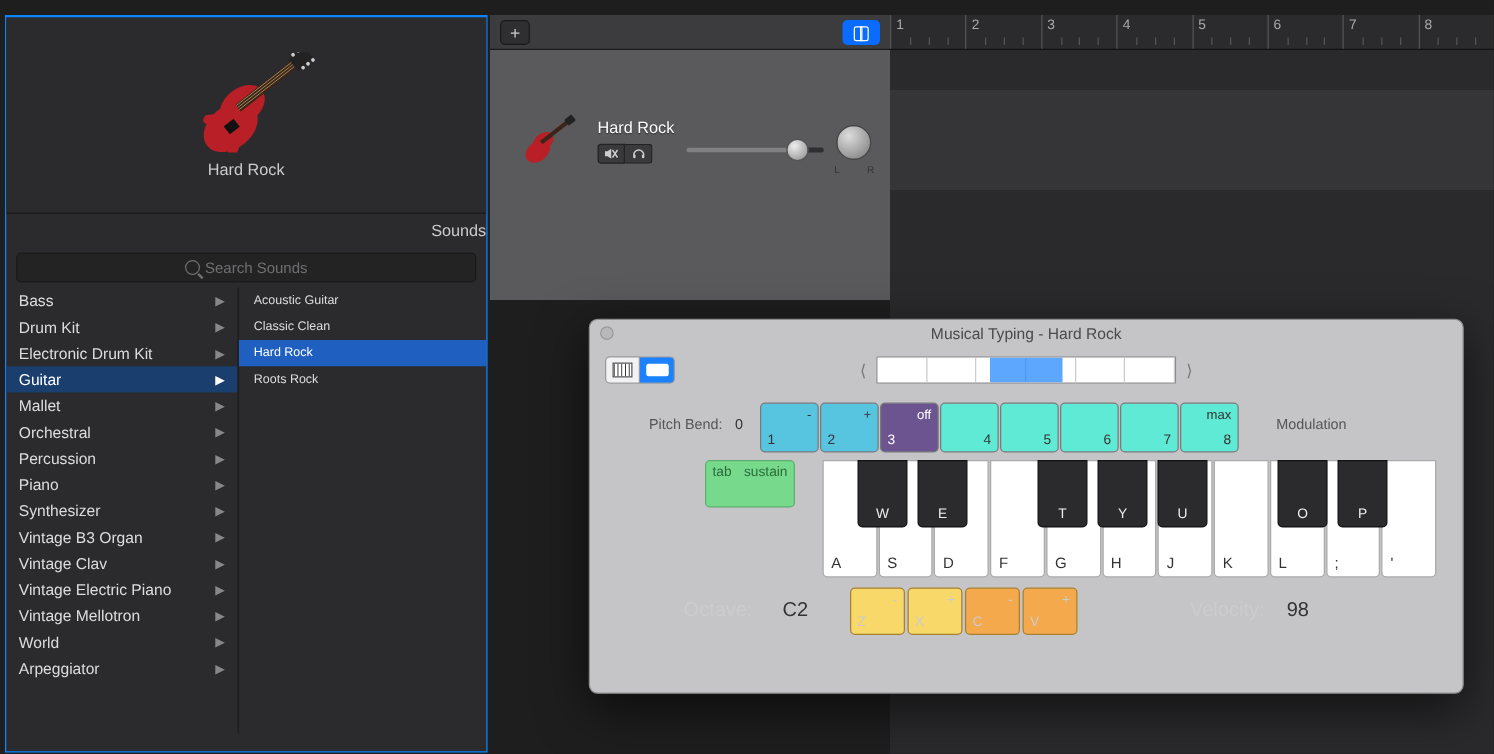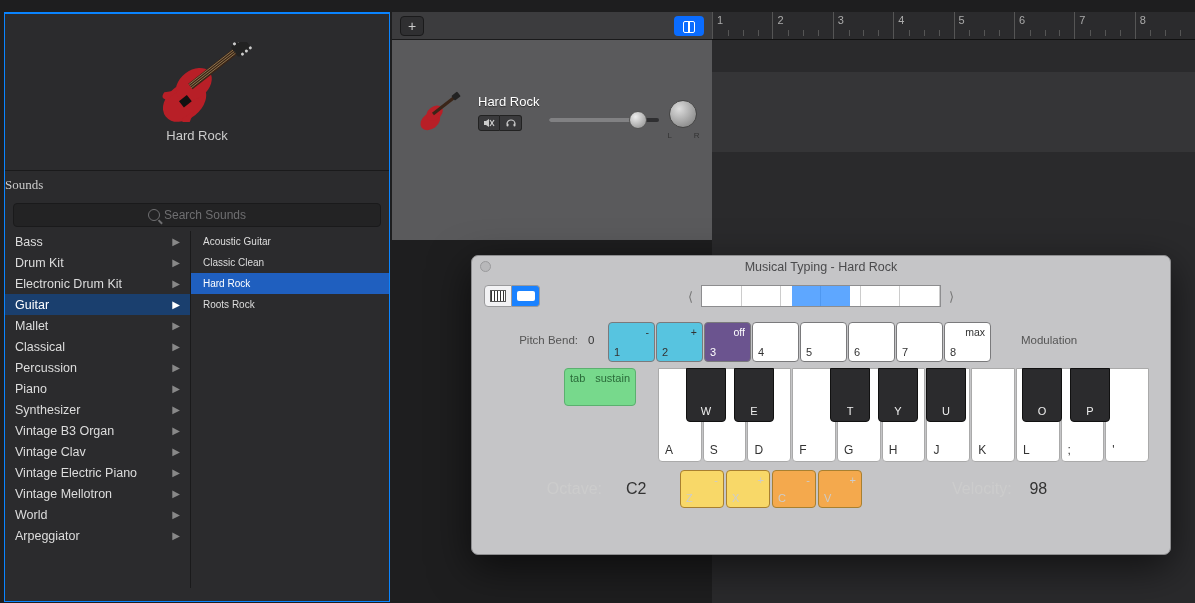--- a/index.html
+++ b/index.html
@@ -8,21 +8,21 @@
   
   .library {
     position:absolute; left:4px; top:12px; width:386px; height:590px;
     background:#2b2b2d; border:1px solid #0a84ff; border-top-width: 2px;
   }
   .lib-title { text-align:center; color:#ddd; font-size:13px; padding:6px 0 8px; background:#2b2b2d; }
   .preview {
     height:156px; background:#2b2b2d; display:flex; flex-direction:column; align-items:center; justify-content:center;
   }
   .preview-name { color:#ccc; font-size:13px; margin-top:6px; }
-  .sounds-title { text-align:left; color:#ccc; font-size:13px; padding:6px 0; border-top:1px solid #1a1a1b;font-family:Liberation Serif, serif; }
+  .sounds-title { text-align:right; color:#ccc; font-size:13px; padding:6px 0; border-top:1px solid #1a1a1b; }
   .search-wrap { padding:4px 8px; }
   .search {
     width:100%; height:24px; border-radius:4px; background:#232324; border:1px solid #1a1a1b;
     display:flex; align-items:center; justify-content:center; gap:4px;
   }
   .search-ph { color:#6f6f71; font-size:12px; }
   .mag { width:12px; height:12px; border:1.5px solid #6f6f71; border-radius:50%; position:relative; }
   .mag::after { content:""; position:absolute; width:5px; height:1.5px; background:#6f6f71; bottom:-2px; right:-4px; transform:rotate(45deg); }
 
   .cols { display:flex; height:calc(100% - 230px); }
@@ -121,21 +121,21 @@
   .key {
     position:relative; border:1px solid #7a7a7c; border-radius:4px;
     display:flex; align-items:flex-start; justify-content:flex-end; flex-direction:column;
     padding:3px 5px; font-size:11px; color:#333;
   }
   .key .top-lab { position:absolute; top:3px; right:5px; font-size:10.5px; }
   .key .btm-lab { }
 
   .num-row .key { width:47px; height:40px; margin-right:1px; }
   .k-cyan { background:#57c4e0; }
-  .k-purple { background:#ffffff; }
+  .k-purple { background:#5eead4;align-items:flex-end; }
   .k-purple-dk { background:#6b548f; color:#fff; }
   .k-purple-dk .top-lab { color:#fff; }
 
   .sustain-row { display:flex; margin-bottom:0; margin-left:72px; }
   .k-sustain { width:72px; height:38px; background:#77d98c; border:1px solid #5bb06f; border-radius:4px; padding:3px 5px; font-size:11px; color:#2a6b39; position:relative; }
   .k-sustain .top-lab { position:absolute; top:3px; right:5px; }
 
   .piano-row { display:flex; margin-left:166px; position:relative; height:94px; margin-top:-38px; }
   .white-key { width:47px; height:94px; background:#fff; border:1px solid #aaa; border-radius:0 0 4px 4px; margin-right:1px; position:relative; }
   .white-key .lab { position:absolute; bottom:4px; left:6px; font-size:12px; color:#333; }
@@ -205,21 +205,21 @@
         </div>
         <div class="row sel">
           <span>Guitar</span>
           <span class="chev">▶</span>
         </div>
         <div class="row">
           <span>Mallet</span>
           <span class="chev">▶</span>
         </div>
         <div class="row">
-          <span>Classical</span>
+          <span>Orchestral</span>
           <span class="chev">▶</span>
         </div>
         <div class="row">
           <span>Percussion</span>
           <span class="chev">▶</span>
         </div>
         <div class="row">
           <span>Piano</span>
           <span class="chev">▶</span>
         </div>

